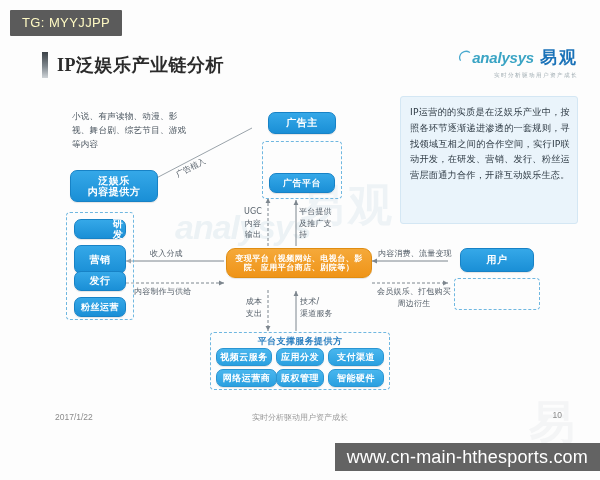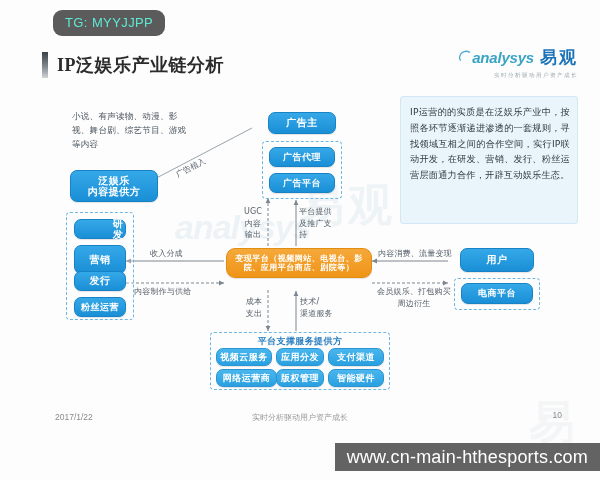--- a/index.html
+++ b/index.html
@@ -9,27 +9,26 @@
     font-family:"DejaVu Sans","Liberation Sans",sans-serif;
     position:relative;
   }
   .slide{
     position:absolute;left:0;top:0;width:600px;height:480px;
     background:#fdfdfd;
   }
   
   .tg-badge{
     position:absolute;left:10px;top:10px;
-    background:#5b5b5b;color:#5eead4;
+    background:#5b5b5b;color:#fef9c3;
     font-size:13px;line-height:22px;
-    padding:2px 12px;border-radius:9px;
+    padding:2px 12px;border-radius:1px;
     font-family:"Liberation Sans",sans-serif;
     letter-spacing:.4px;
     z-index:40;
-    margin-left:43px;
   }
   
   .wm{
     position:absolute;right:0px;bottom:9px;
     background:#636363;color:#ffffff;
     font-size:18px;line-height:26px;
     padding:1px 12px;
     font-family:"Liberation Sans",sans-serif;
     letter-spacing:.2px;
     z-index:40;
@@ -208,21 +207,20 @@
     <div class="dbox" style="left:66px;top:124px;width:68px;height:108px;"></div>
     <div class="pill" style="left:74px;top:131px;width:52px;height:20px;padding-left:36px;">研发</div>
     <div class="pill" style="left:74px;top:157px;width:52px;height:29px;">营销</div>
     <div class="pill" style="left:74px;top:183px;width:52px;height:20px;">发行</div>
     <div class="pill sm" style="left:74px;top:209px;width:52px;height:20px;">粉丝运营</div>
 
     <div class="diag" style="left:174px;top:82px;transform:rotate(-27deg);">广告植入</div>
 
     <div class="pill" style="left:268px;top:24px;width:68px;height:22px;">广告主</div>
     <div class="dbox" style="left:262px;top:53px;width:80px;height:58px;"></div>
-    <div class="pill sm" style="left:269px;top:59px;width:66px;height:20px;">广告代理</div>
     <div class="pill sm" style="left:269px;top:85px;width:66px;height:20px;">广告平台</div>
 
     <div class="lbl c" style="left:240px;top:118px;width:26px;">
       <div>UGC</div>
       <div>内容</div>
       <div>输出</div>
     </div>
     <div class="lbl" style="left:299px;top:118px;width:34px;">
       <div>平台提供</div>
       <div>及推广支</div>
@@ -244,21 +242,20 @@
     </div>
 
     <div class="lbl" style="left:378px;top:160px;">内容消费、流量变现</div>
     <div class="lbl c" style="left:372px;top:198px;width:84px;">
       <div>会员娱乐、打包购买</div>
       <div>周边衍生</div>
     </div>
 
     <div class="pill" style="left:460px;top:160px;width:74px;height:24px;">用户</div>
     <div class="dbox" style="left:454px;top:190px;width:86px;height:32px;"></div>
-    <div class="pill sm" style="left:461px;top:195px;width:72px;height:21px;">电商平台</div>
 
     <div class="dbox" style="left:210px;top:244px;width:180px;height:58px;"></div>
     <div class="gbox-title" style="left:210px;top:247px;width:180px;text-align:center;">平台支撑服务提供方</div>
     <div class="pill lite sm" style="left:216px;top:260px;width:56px;height:18px;">视频云服务</div>
     <div class="pill lite sm" style="left:276px;top:260px;width:48px;height:18px;">应用分发</div>
     <div class="pill lite sm" style="left:328px;top:260px;width:56px;height:18px;">支付渠道</div>
     <div class="pill lite sm" style="left:216px;top:281px;width:61px;height:18px;">网络运营商</div>
     <div class="pill lite sm" style="left:276px;top:281px;width:48px;height:18px;">版权管理</div>
     <div class="pill lite sm" style="left:328px;top:281px;width:56px;height:18px;">智能硬件</div>
 

